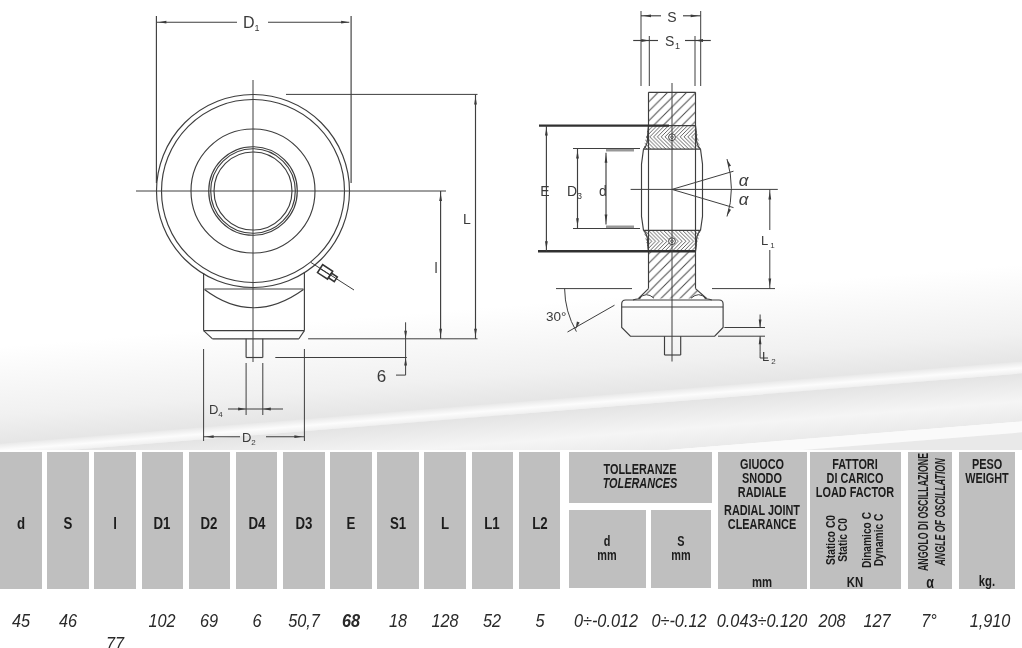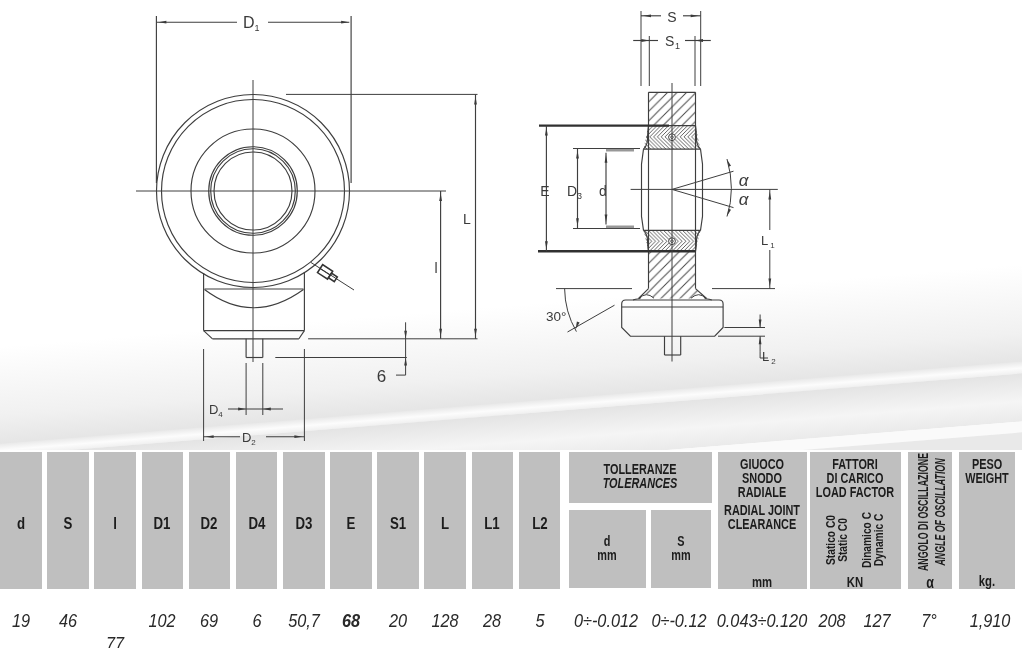--- a/index.html
+++ b/index.html
@@ -250,31 +250,31 @@
 <div class="vt" style="left:837px;top:540px;font-size:12px;line-height:11.5px;transform:translate(-50%,-50%) rotate(-90deg) scaleX(0.85);">Statico C0<br>Static C0</div>
 <div class="vt" style="left:873px;top:540px;font-size:12px;line-height:11.5px;transform:translate(-50%,-50%) rotate(-90deg) scaleX(0.85);">Dinamico C<br>Dynamic C</div>
 <div class="bot" style="left:855px;top:574px;">KN</div>
 <div class="cell" style="left:907.7px;top:452px;width:44.7px;height:136.5px;"></div>
 <div class="vt" style="left:922.5px;top:512px;font-size:14px;transform:translate(-50%,-50%) rotate(-90deg) scaleX(0.63);">ANGOLO DI OSCILLAZIONE</div>
 <div class="vt" style="left:940px;top:512px;font-size:14px;font-style:italic;transform:translate(-50%,-50%) rotate(-90deg) scaleX(0.63);">ANGLE OF OSCILLATION</div>
 <div class="bot" style="left:929.5px;top:573.5px;font-size:16px;">α</div>
 <div class="cell" style="left:958.8px;top:452px;width:56.2px;height:136.5px;"></div>
 <div class="hm" style="left:987px;top:458px;">PESO<br>WEIGHT</div>
 <div class="bot" style="left:987px;top:573px;">kg.</div>
-<div class="val" style="left:20.75px;top:620.5px;">19</div>
+<div class="val" style="left:20.75px;top:620.5px;">45</div>
 <div class="val" style="left:67.95px;top:620.5px;">46</div>
 <div class="val" style="left:115.05px;top:644px;">77</div>
 <div class="val" style="left:162.25px;top:620.5px;">102</div>
 <div class="val" style="left:209.35px;top:620.5px;">69</div>
 <div class="val" style="left:256.55px;top:620.5px;">6</div>
 <div class="val" style="left:303.75px;top:620.5px;">50,7</div>
 <div class="val" style="left:350.85px;top:620.5px;font-weight:bold;">68</div>
-<div class="val" style="left:398.05px;top:620.5px;">20</div>
+<div class="val" style="left:398.05px;top:620.5px;">18</div>
 <div class="val" style="left:445.15px;top:620.5px;">128</div>
-<div class="val" style="left:492.35px;top:620.5px;">28</div>
+<div class="val" style="left:492.35px;top:620.5px;">52</div>
 <div class="val" style="left:539.55px;top:620.5px;">5</div>
 <div class="val" style="left:605.5px;top:620.5px;">0÷-0.012</div>
 <div class="val" style="left:679px;top:620.5px;">0÷-0.12</div>
 <div class="val" style="left:761.5px;top:620.5px;">0.043÷0.120</div>
 <div class="val" style="left:832px;top:620.5px;">208</div>
 <div class="val" style="left:877px;top:620.5px;">127</div>
 <div class="val" style="left:929px;top:620.5px;">7°</div>
 <div class="val" style="left:990px;top:620.5px;">1,910</div>
 
 </body></html>

